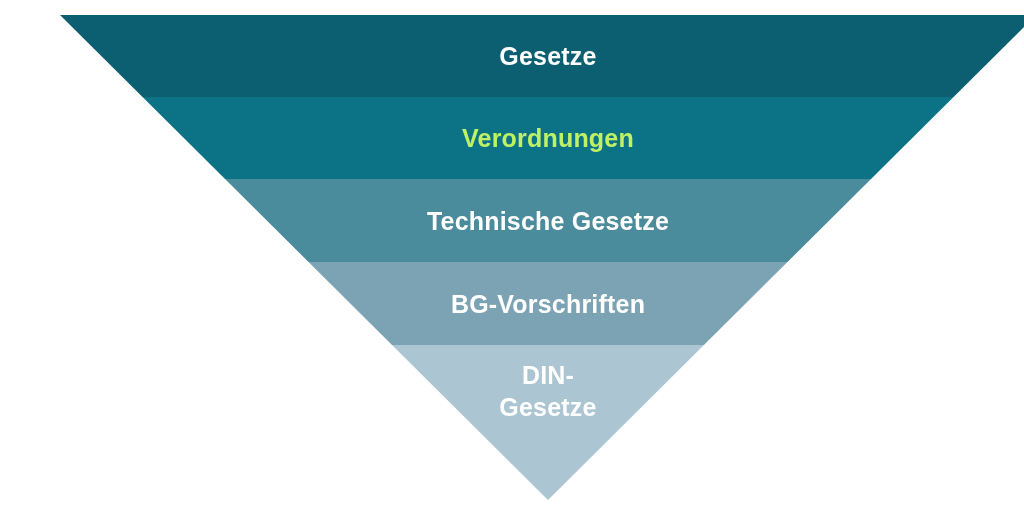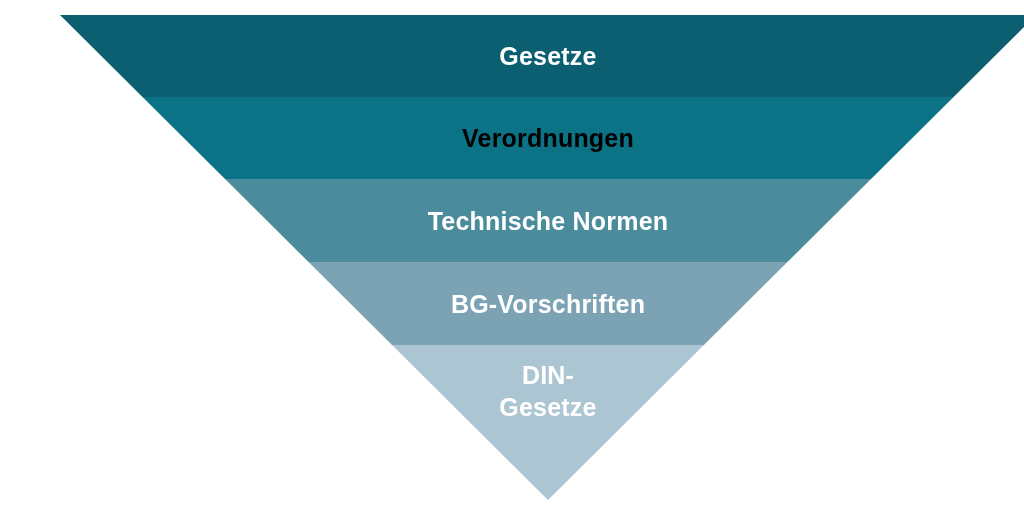--- a/index.html
+++ b/index.html
@@ -70,25 +70,25 @@
 
 <div id="stage" style="background: rgb(255, 255, 255);">
 
   <div id="pyramid" style="clip-path: polygon(24px 15px, 1000px 15px, 512px 500px);">
 
     <div class="band" id="band-1" style="background: rgb(11, 95, 112); top: 15px; height: 82px;">
       <span class="band-label" style="color: rgb(255, 255, 255);">Gesetze</span>
     </div>
 
     <div class="band" id="band-2" style="background: rgb(12, 115, 134); top: 97px; height: 82px;">
-      <span class="band-label" style="color: #000000;">Verordnungen</span>
+      <span class="band-label" style="color: #bef264;">Verordnungen</span>
     </div>
 
     <div class="band" id="band-3" style="background: rgb(74, 139, 156); top: 179px; height: 83px;">
-      <span class="band-label" style="color: rgb(255, 255, 255);">Technische Normen</span>
+      <span class="band-label" style="color: rgb(255, 255, 255);">Technische Gesetze</span>
     </div>
 
     <div class="band" id="band-4" style="background: rgb(123, 163, 180); top: 262px; height: 83px;">
       <span class="band-label" style="color: rgb(255, 255, 255); text-align: center;">BG-Vorschriften</span>
     </div>
 
     <div class="band" id="band-5" style="background: rgb(171, 197, 210); top: 345px; height: 174px;">
       <span class="band-label" style="color: rgb(255, 255, 255);">DIN-
 Gesetze</span>
     </div>

